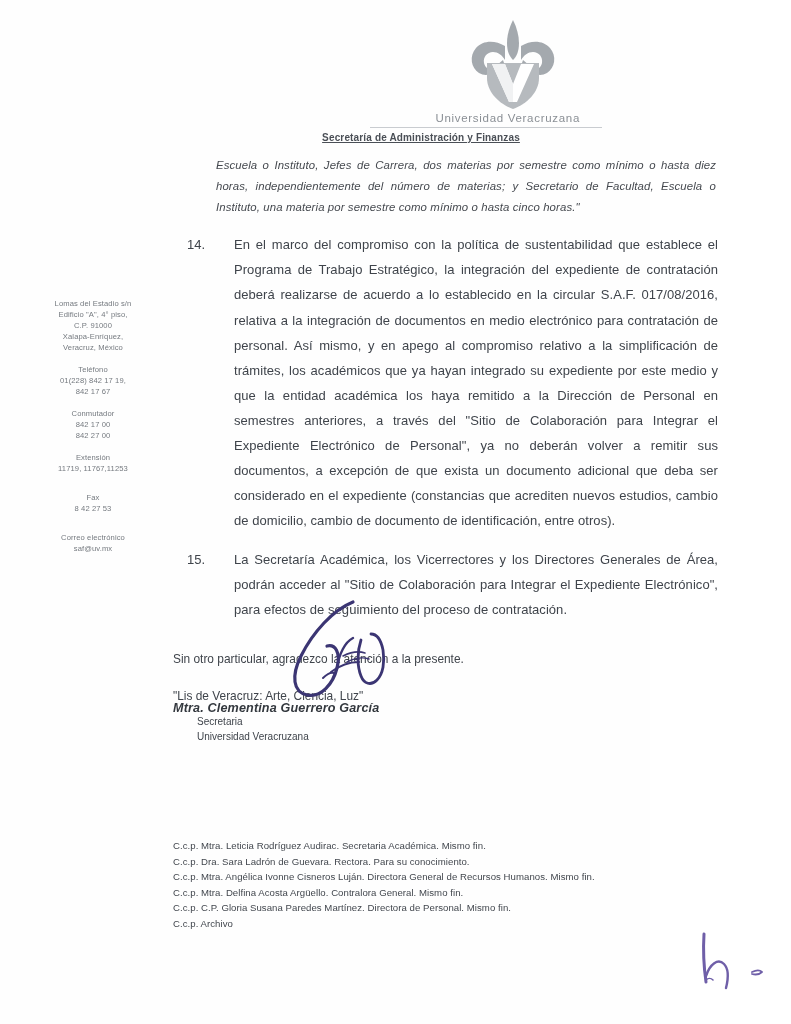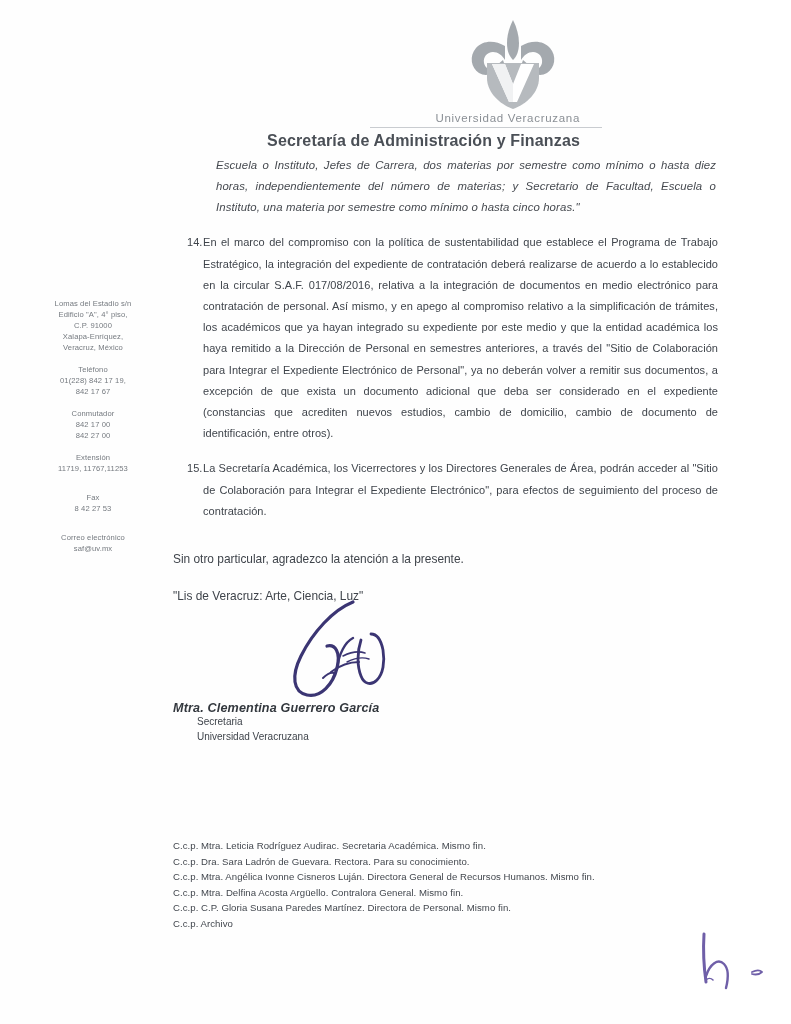--- a/index.html
+++ b/index.html
@@ -54,26 +54,27 @@
     text-align: right;
   }
   .rule {
     height: 1px;
     background: #c9ccd0;
     margin: 3px 0 4px auto;
     width: 232px;
   }
   .secretaria {
     font-family: "Liberation Sans", sans-serif;
-    font-size: 16px;
+    font-size: 10px;
     font-weight: bold;
     color: #4a4f56;
     letter-spacing: 0.15px;
-    text-align: right;
+    text-align: center;
     padding-right: 22px;
+    text-decoration: underline;
   }
 
   
   .sidebar {
     position: absolute;
     left: 28px;
     top: 298px;
     width: 130px;
     text-align: center;
     font-size: 7.6px;
@@ -99,23 +100,24 @@
     line-height: 1.85;
     text-align: justify;
     padding-left: 43px;
     padding-right: 2px;
     color: #45494f;
     letter-spacing: 0.1px;
   }
   .numbered {
     display: flex;
     margin-top: 14px;
-    font-size: 11px;
+    font-size: 13px;
     line-height: 1.93;
     letter-spacing: 0.05px;
+    gap: 31px;
   }
   .num {
     width: 30px;
     flex: 0 0 30px;
     text-align: left;
     padding-left: 14px;
     box-sizing: border-box;
   }
   .num-text {
     flex: 1;

